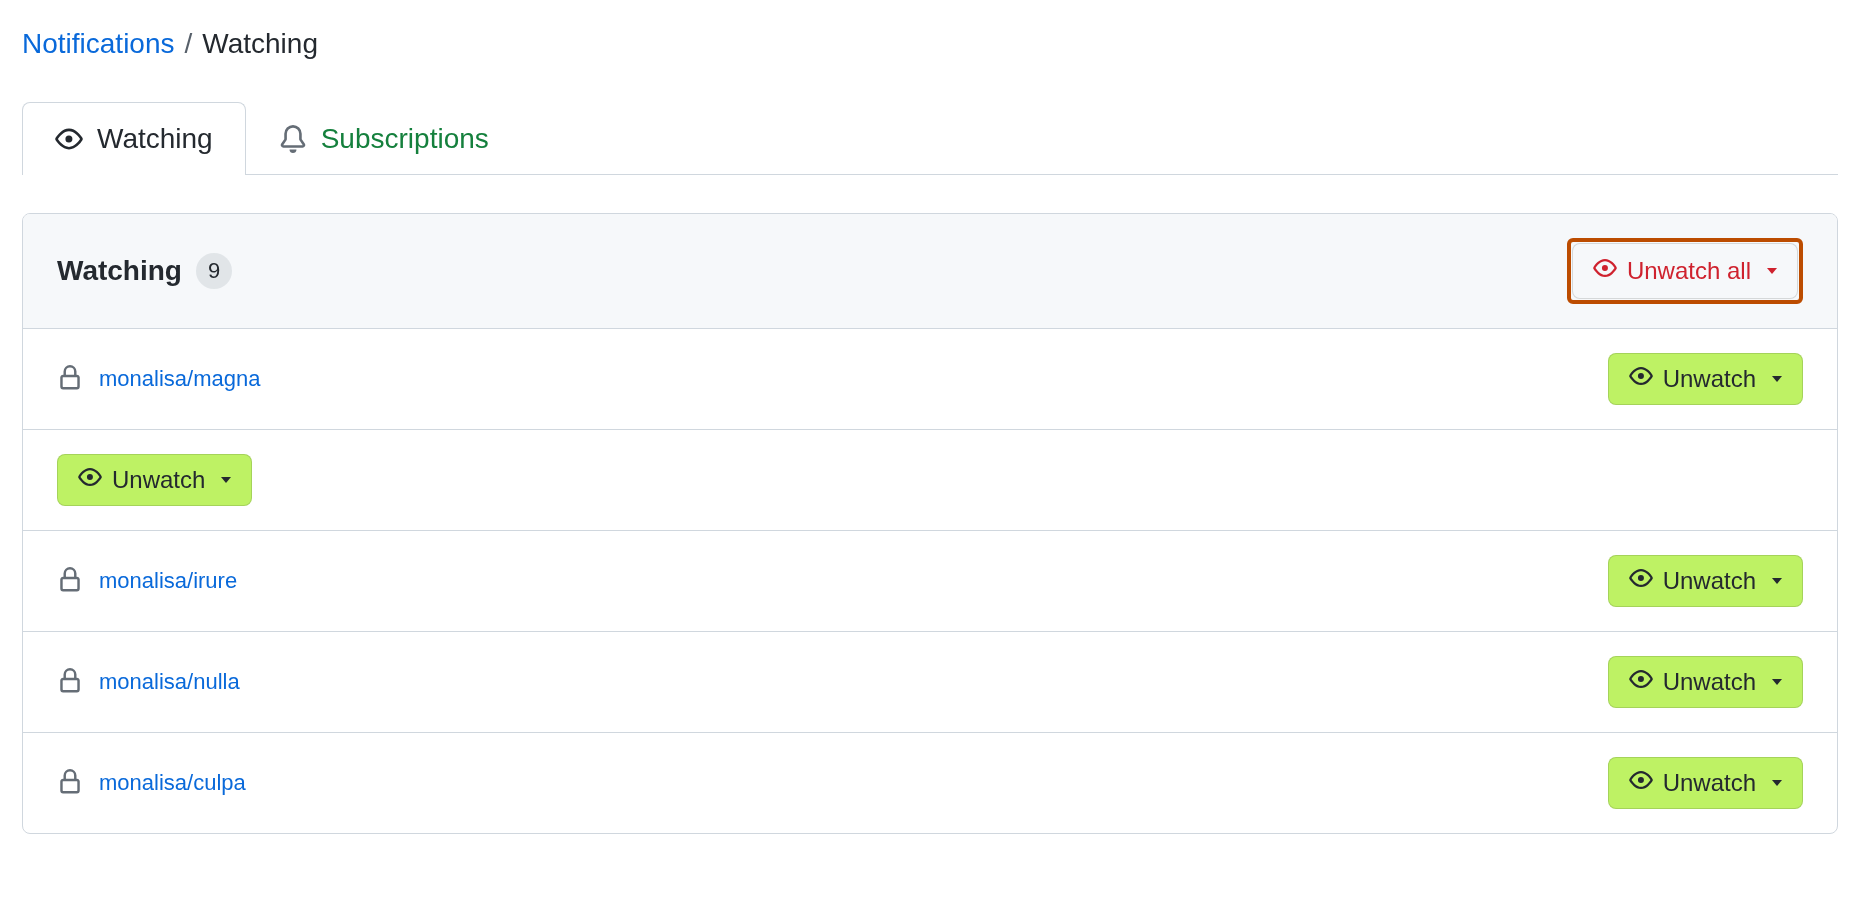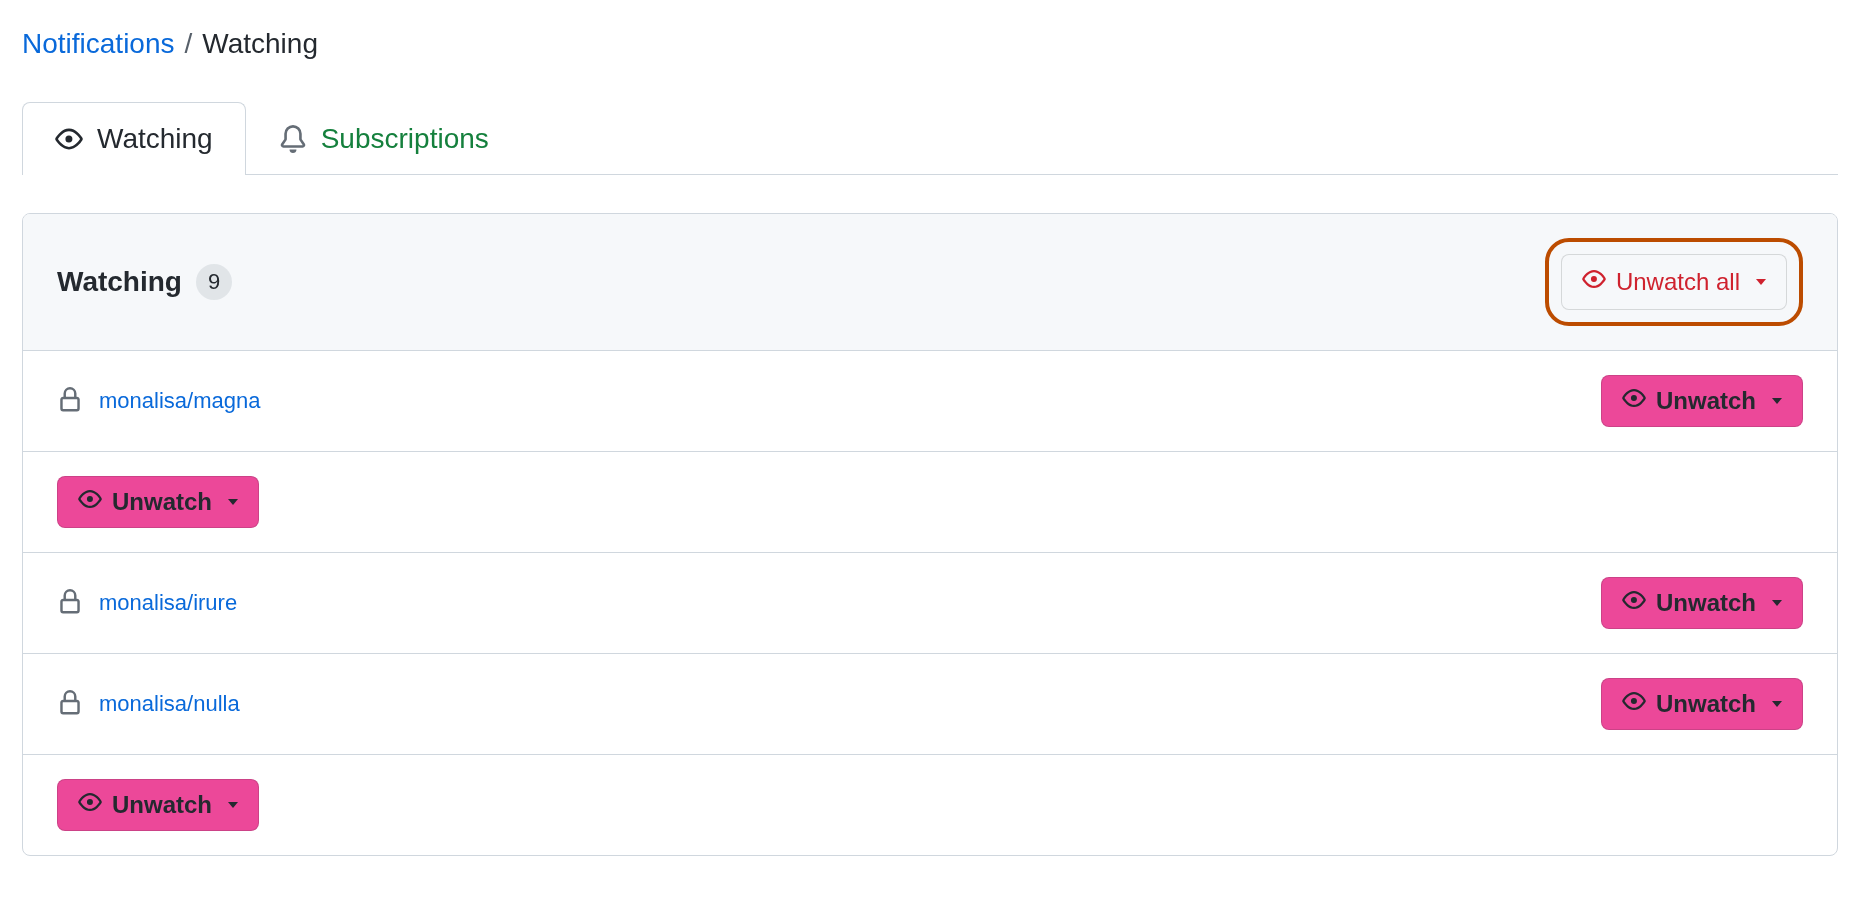--- a/index.html
+++ b/index.html
@@ -116,22 +116,22 @@
       font-size: 22px;
       font-weight: 500;
       color: #24292f;
       background: rgba(175, 184, 193, 0.3);
       border-radius: 18px;
     }
     
     
     .unwatch-all-wrapper {
       border: 4px solid #bc4c00;
-      border-radius: 24px;
-      padding: 12px;
+      border-radius: 6px;
+      padding: 1px;
     }
     .btn-danger {
       display: inline-flex;
       align-items: center;
       gap: 10px;
       padding: 12px 20px;
       font-size: 24px;
       font-weight: 500;
       color: #cf222e;
       background: #f6f8fa;
@@ -174,23 +174,23 @@
       font-size: 22px;
     }
     
     
     .btn {
       display: inline-flex;
       align-items: center;
       gap: 10px;
       padding: 10px 20px;
       font-size: 24px;
-      font-weight: 700;
-      color: #24292f;
-      background: #ec4899;
+      font-weight: 400;
+      color: #24292f;
+      background: #bef264;
       border: 1px solid rgba(27,31,36,0.15);
       border-radius: 8px;
       cursor: pointer;
     }
     .btn svg {
       fill: #24292f;
     }
     .caret {
       width: 0;
       height: 0;
@@ -296,20 +296,26 @@
         </div>
         <button class="btn">
           <span><svg width="24" height="24" viewBox="0 0 16 16">
               <use href="#icon-eye"></use>
             </svg></span>
           <span>Unwatch</span>
           <span class="caret"></span>
         </button>
       </div>
       <div class="box-row">
+        <div class="row-left">
+          <span class="row-icon"><svg width="26" height="26" viewBox="0 0 16 16">
+              <use href="#icon-lock"></use>
+            </svg></span>
+          <a href="#" class="repo-link">monalisa/culpa</a>
+        </div>
         <button class="btn">
           <span><svg width="24" height="24" viewBox="0 0 16 16">
               <use href="#icon-eye"></use>
             </svg></span>
           <span>Unwatch</span>
           <span class="caret"></span>
         </button>
       </div>
     </div>
 </div>

